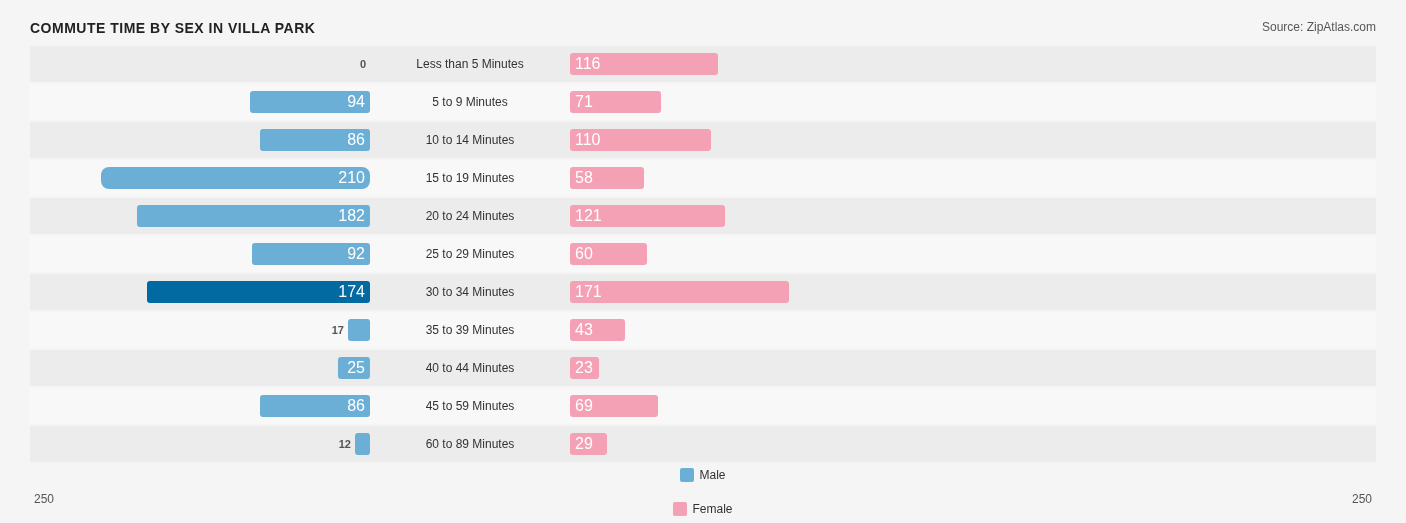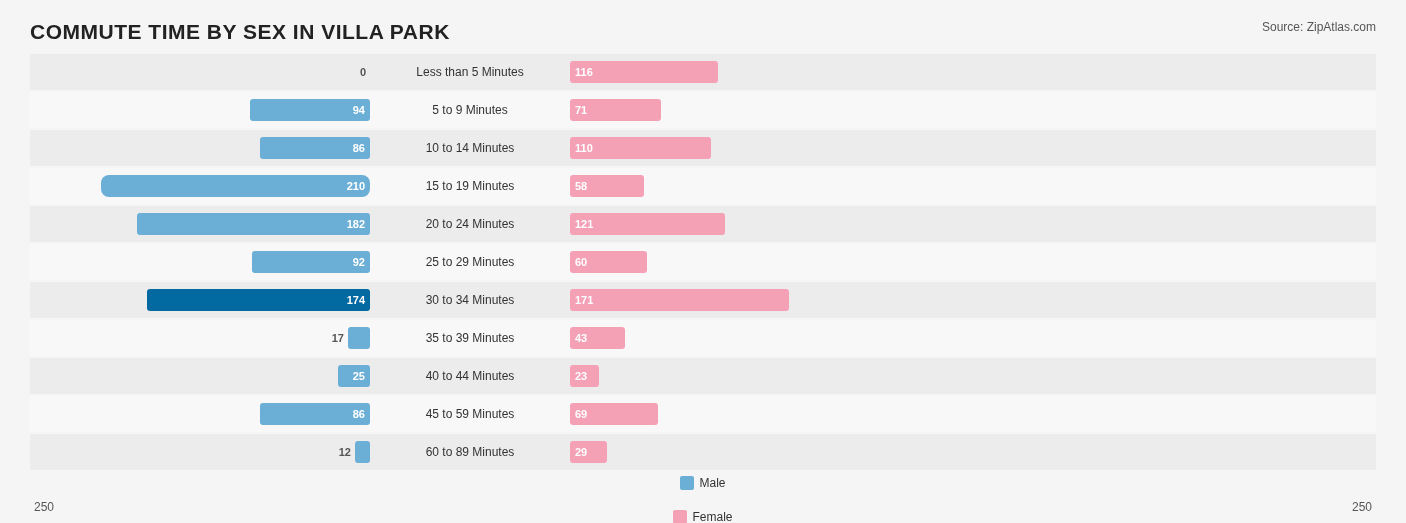--- a/index.html
+++ b/index.html
@@ -14,21 +14,21 @@
       background: #f5f5f5;
       width: 100%;
     }
     .chart-header {
       display: flex;
       justify-content: space-between;
       align-items: flex-start;
       margin-bottom: 10px;
     }
     .chart-title {
-      font-size: 21px;
+      font-size: 14px;
       font-weight: bold;
       color: #222;
       text-transform: uppercase;
       letter-spacing: 0.5px;
     }
     .chart-source {
       font-size: 12px;
       color: #555;
     }
     .chart-area {
@@ -58,22 +58,22 @@
     }
     .label-center {
       width: 200px;
       flex-shrink: 0;
       text-align: center;
       font-size: 12px;
       color: #333;
       padding: 0 8px;
     }
     .bar-label {
-      font-size: 11px;
-      font-weight: bold;
+      font-size: 16px;
+      font-weight: normal;
       color: #fff;
       white-space: nowrap;
     }
     .chart-footer {
       display: flex;
       justify-content: space-between;
       align-items: center;
       margin-top: 6px;
       padding: 0 4px;
     }

